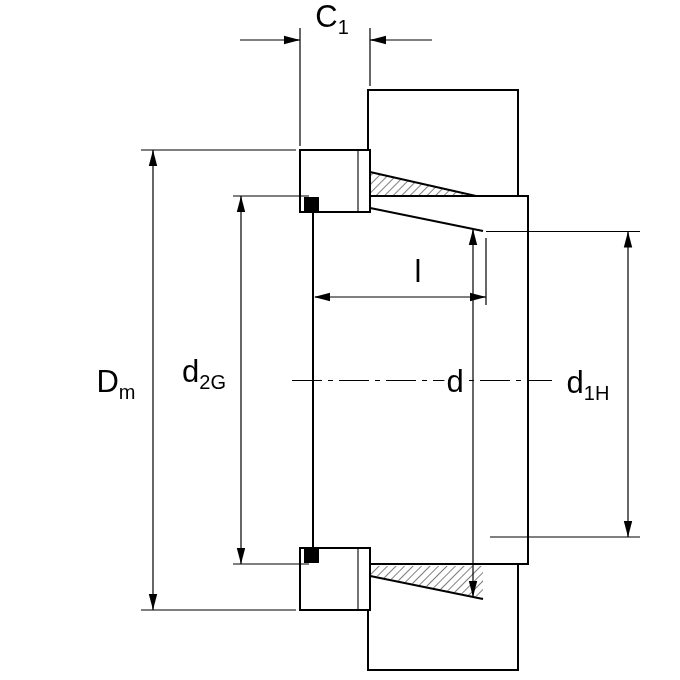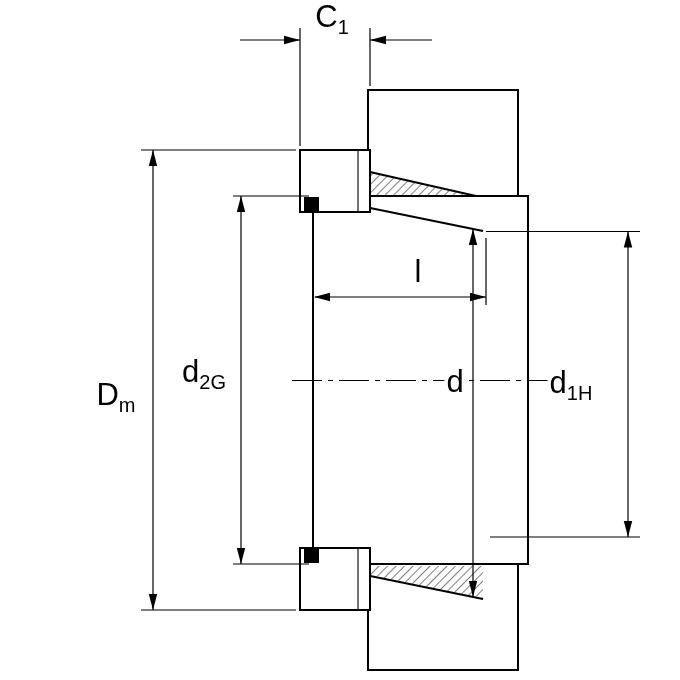--- a/index.html
+++ b/index.html
@@ -133,23 +133,23 @@
       <line x1="458" y1="231.5" x2="612" y2="231.5"></line>
       <line x1="462" y1="537" x2="612" y2="537"></line>
       <line x1="600" y1="231.5" x2="600" y2="537"></line>
       <polygon points="600,231.5 595.8,247.5 604.2,247.5"></polygon>
       <polygon points="600,537 595.8,521 604.2,521"></polygon>
     </g>
   </svg>
 
   <div class="dim-label" style="left:304px; top:16px;"><span>C</span><sub>1</sub></div>
 
-  <div class="dim-label" style="left:88px; top:394px;"><span>D</span><sub>m</sub></div>
+  <div class="dim-label" style="left:88px; top:381px;"><span>D</span><sub>m</sub></div>
 
   <div class="dim-label" style="left:176px; top:371px;"><span>d</span><sub>2G</sub></div>
 
   <div class="dim-label" style="left:390px; top:271px;"><span>l</span><sub></sub></div>
 
   <div class="dim-label" style="left:427px; top:381px;"><span>d</span><sub></sub></div>
 
-  <div class="dim-label" style="left:543px; top:382px;"><span>d</span><sub>1H</sub></div>
+  <div class="dim-label" style="left:560px; top:382px;"><span>d</span><sub>1H</sub></div>
 
 </div>
 
 </body></html>

